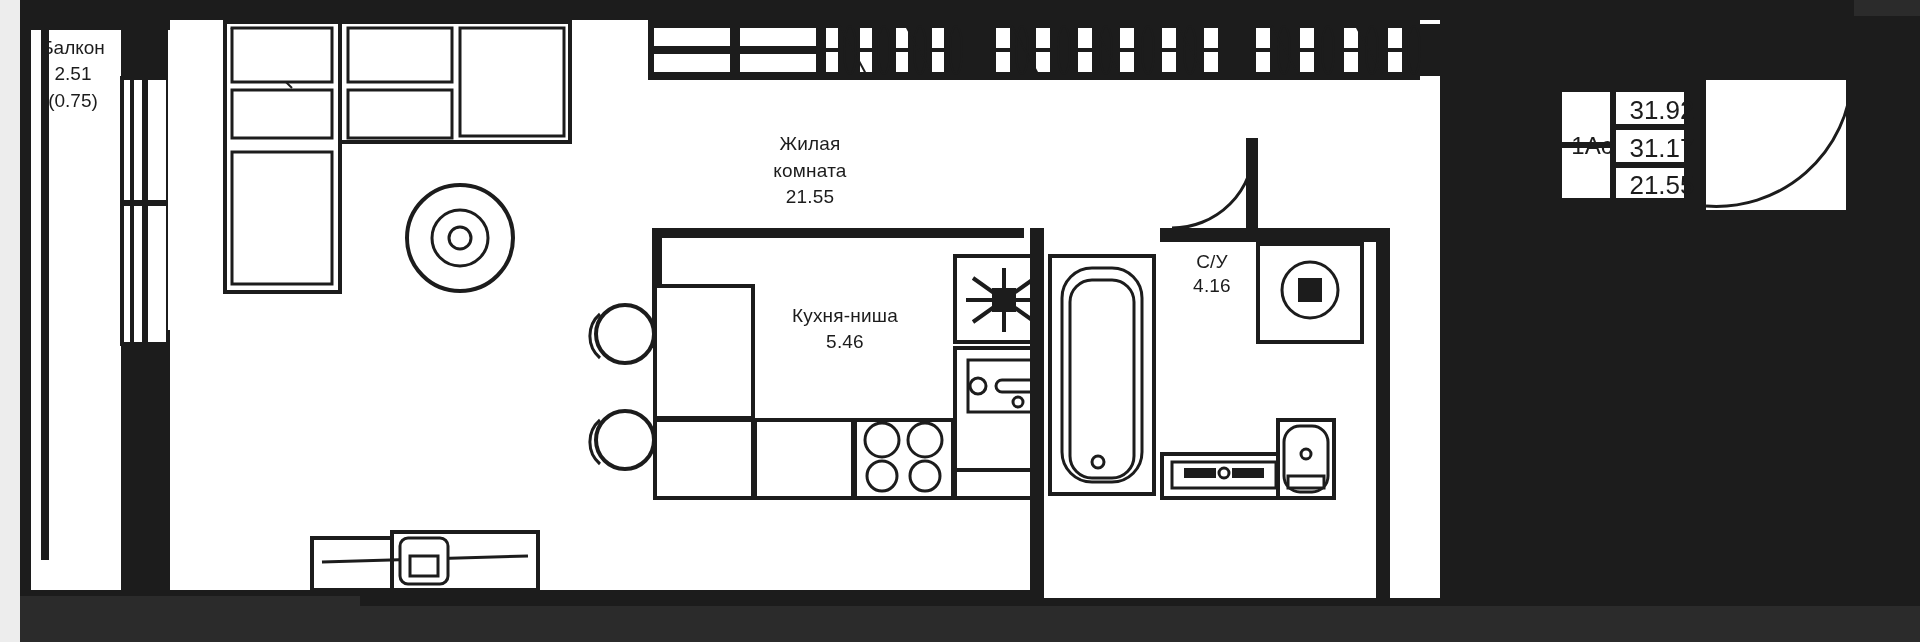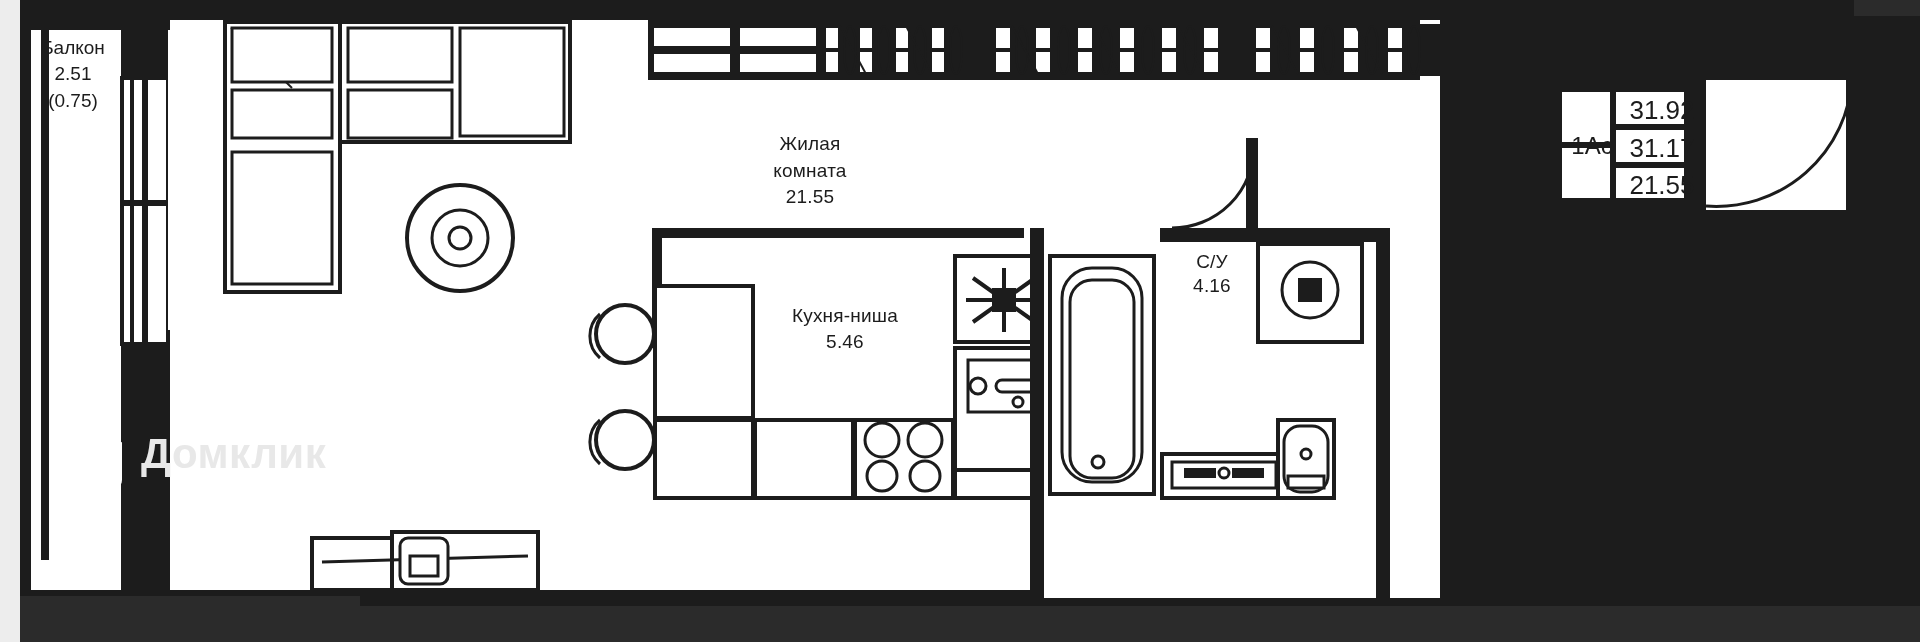--- a/index.html
+++ b/index.html
@@ -292,22 +292,14 @@
   </g>
 
   <g>
     <rect x="31" y="560" width="90" height="30" class="room"></rect>
     <rect x="20" y="596" width="340" height="46" fill="#2b2b2b"></rect>
     <rect x="24" y="600" width="330" height="42" fill="#2b2b2b"></rect>
   </g>
 
 </svg>
 
-<div id="watermark">
-  <svg width="72" height="72" viewBox="0 0 72 72">
-    <path d="M36 6 L64 26 L64 62 Q64 66 60 66 L12 66 Q8 66 8 62 L8 26 Z" fill="none" stroke="#ffffff" stroke-width="6"></path>
-    <path d="M36 26 Q24 26 24 38 Q24 50 36 50 L46 50 L46 38 L36 38" fill="none" stroke="#ffffff" stroke-width="6" stroke-linecap="round"></path>
-    <path d="M44 44 L54 58 L44 60 Z" fill="#ffffff"></path>
-  </svg>
-  <span class="wm-text">Домклик</span>
+
 </div>
 
-</div>
-
 </body></html>

